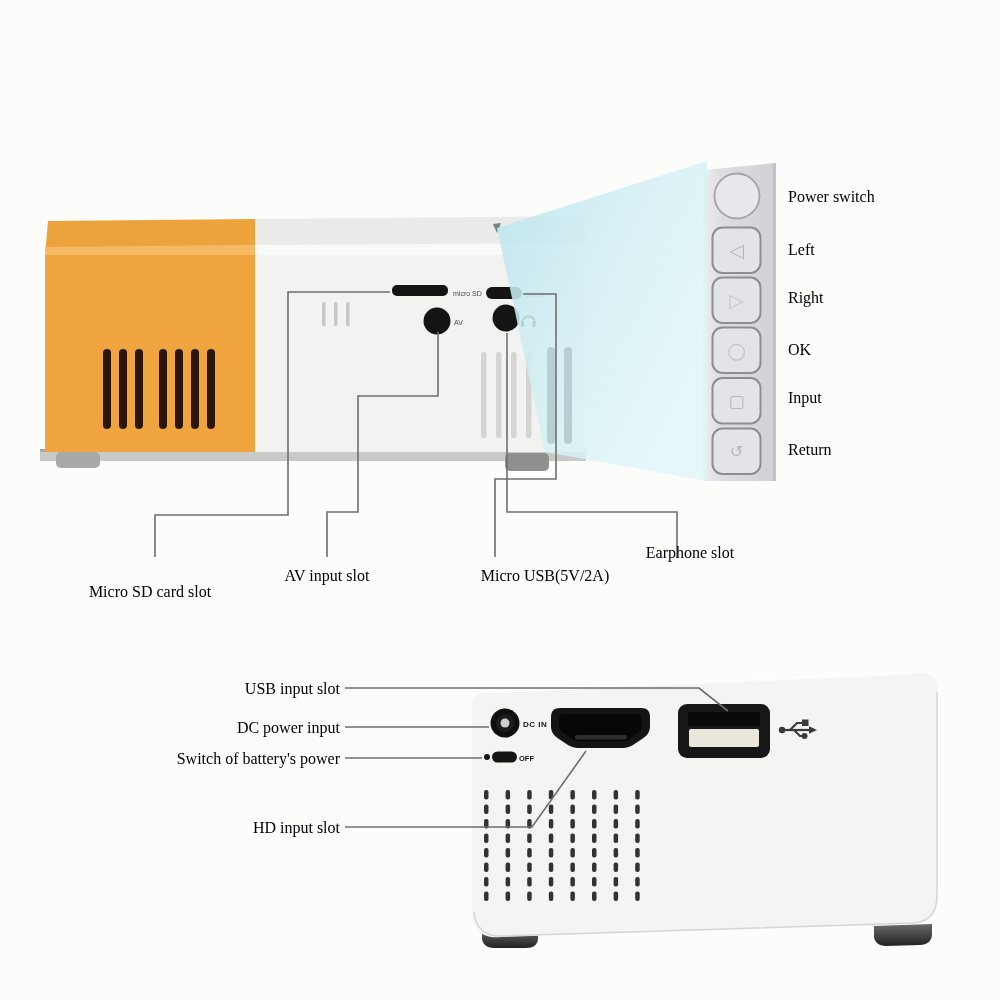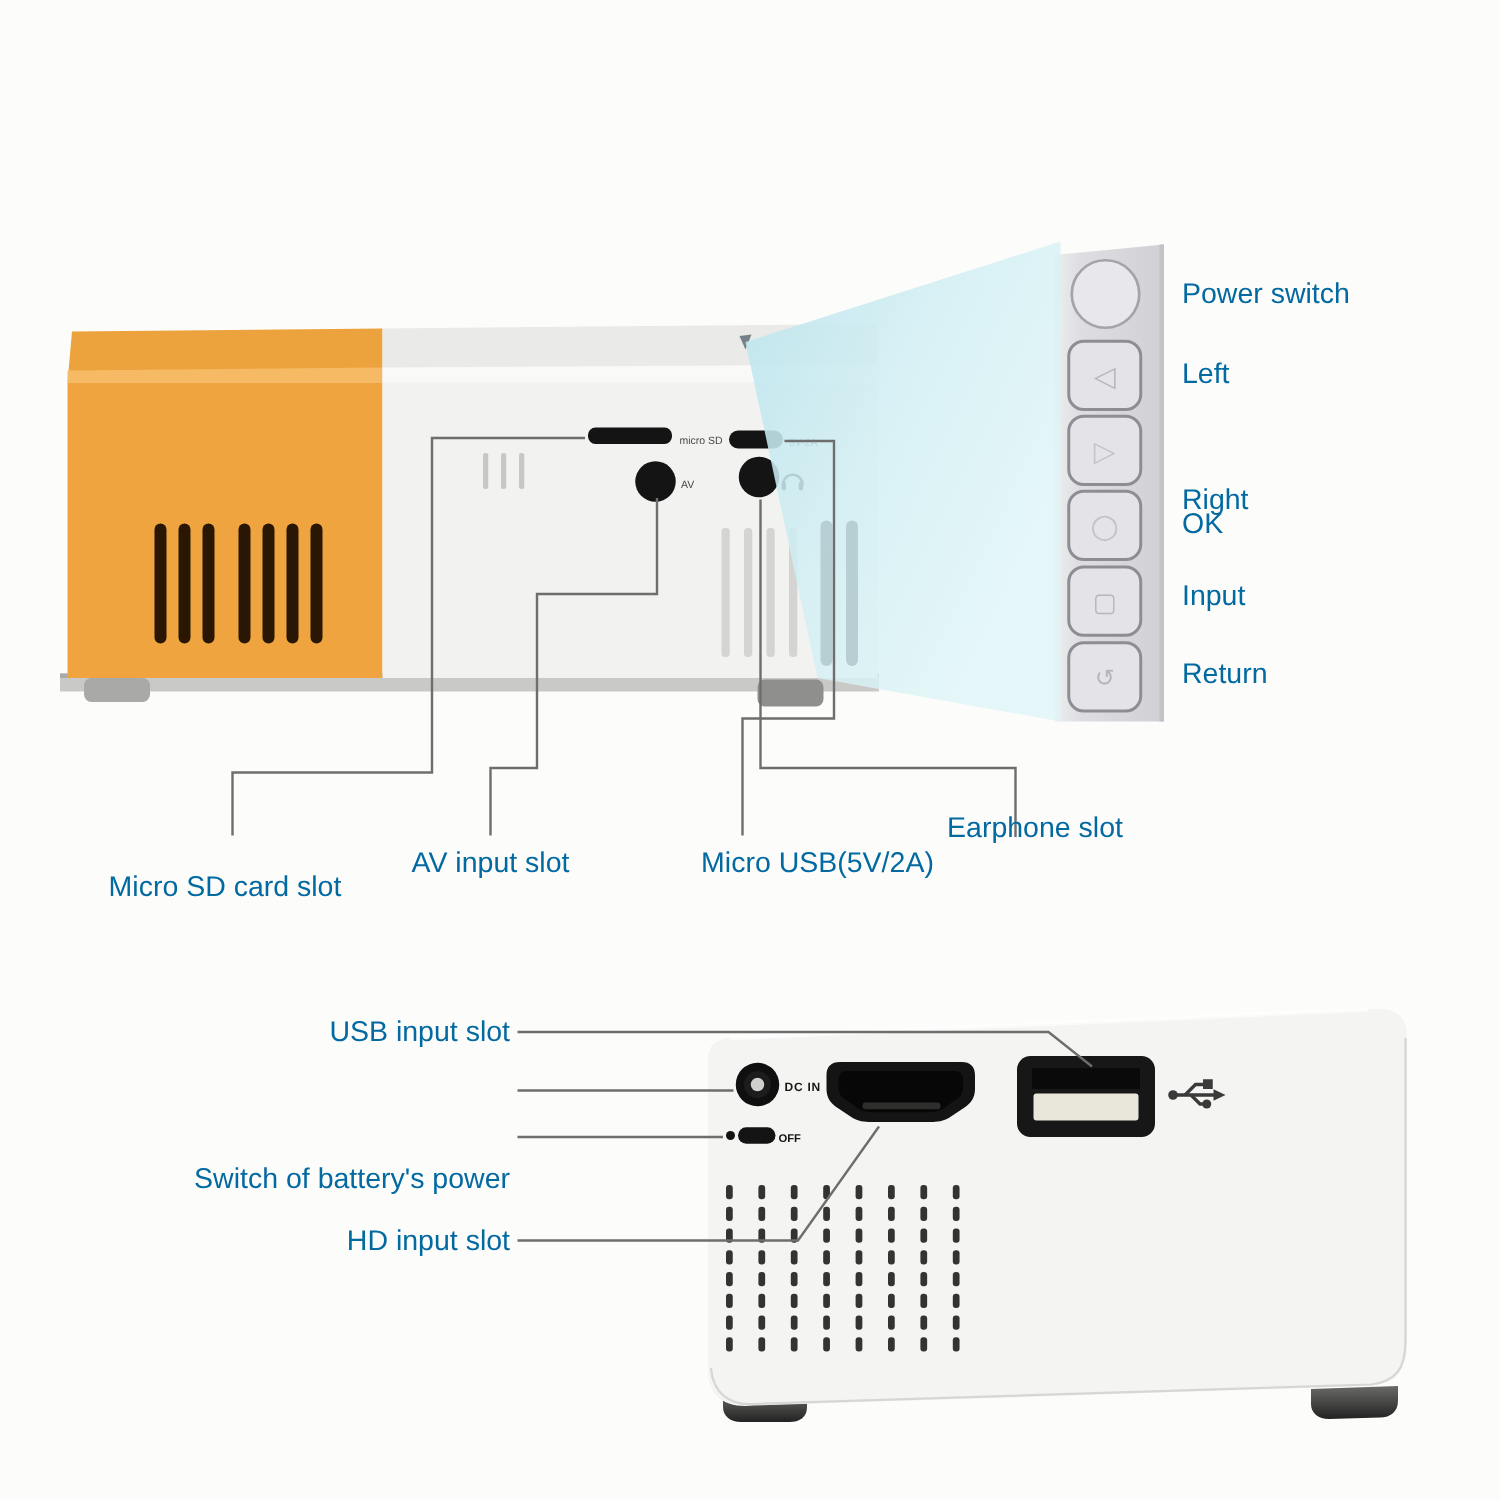--- a/index.html
+++ b/index.html
@@ -1,21 +1,21 @@
 <!DOCTYPE html>
 <html><head>
 <meta charset="utf-8">
 <style>
   html,body{margin:0;padding:0;}
   body{width:1000px;height:1000px;background:#fcfcfb;position:relative;overflow:hidden;
        font-family:"Liberation Sans", sans-serif;}
   .stage{position:absolute;left:0;top:0;width:1000px;height:1000px;}
   svg{position:absolute;left:0;top:0;}
-  .lbl{position:absolute;color:#0369a1;font-size:19px;line-height:22px;white-space:nowrap;
-       font-family:Liberation Sans, sans-serif;}
+  .lbl{position:absolute;color:#000000;font-size:16px;line-height:22px;white-space:nowrap;
+       font-family:Liberation Serif, serif;}
   .lbl.center{text-align:center;}
   .lbl.right{text-align:right;}
   .glyphfont{font-family:"DejaVu Sans", sans-serif;}
 </style>
 </head>
 <body>
 
 <div class="stage">
 
 <svg width="1000" height="1000" viewBox="0 0 1000 1000">
@@ -187,27 +187,28 @@
   <g stroke="#6e6e6e" stroke-width="1.6" fill="none">
     <polyline points="345,688 699,688 728,711"></polyline>
     <polyline points="345,727 489,727"></polyline>
     <polyline points="345,758 482,758"></polyline>
     <polyline points="345,827 532,827 586,751"></polyline>
   </g>
 </svg>
 
 <div class="lbl" style="left:788px;top:186px;">Power switch</div>
 <div class="lbl" style="left:788px;top:239px;">Left</div>
-<div class="lbl" style="left:788px;top:287px;margin-top:36px;">Right</div>
+<div class="lbl" style="left:788px;top:287px;">Right</div>
 <div class="lbl" style="left:788px;top:339px;">OK</div>
 <div class="lbl" style="left:788px;top:387px;">Input</div>
 <div class="lbl" style="left:788px;top:439px;">Return</div>
 
 <div class="lbl center" style="left:55px;top:565px;width:190px;margin-top:16px;">Micro SD card slot</div>
 <div class="lbl center" style="left:257px;top:565px;width:140px;">AV input slot</div>
 <div class="lbl center" style="left:412px;top:565px;width:170px;margin-left:48px;">Micro USB(5V/2A)</div>
 <div class="lbl center" style="left:620px;top:542px;width:140px;">Earphone slot</div>
 
 <div class="lbl right" style="left:60px;top:678px;width:280px;">USB input slot</div>
-<div class="lbl right" style="left:60px;top:748px;width:280px;margin-top:28px;">Switch of battery's power</div>
+<div class="lbl right" style="left:60px;top:717px;width:280px;">DC power input</div>
+<div class="lbl right" style="left:60px;top:748px;width:280px;">Switch of battery's power</div>
 <div class="lbl right" style="left:60px;top:817px;width:280px;">HD input slot</div>
 
 </div>
 
 </body></html>

